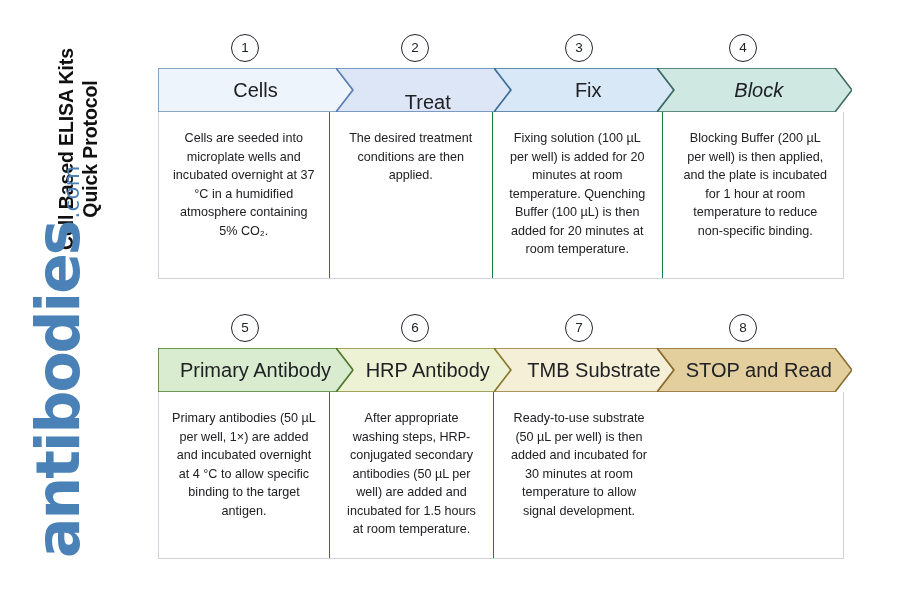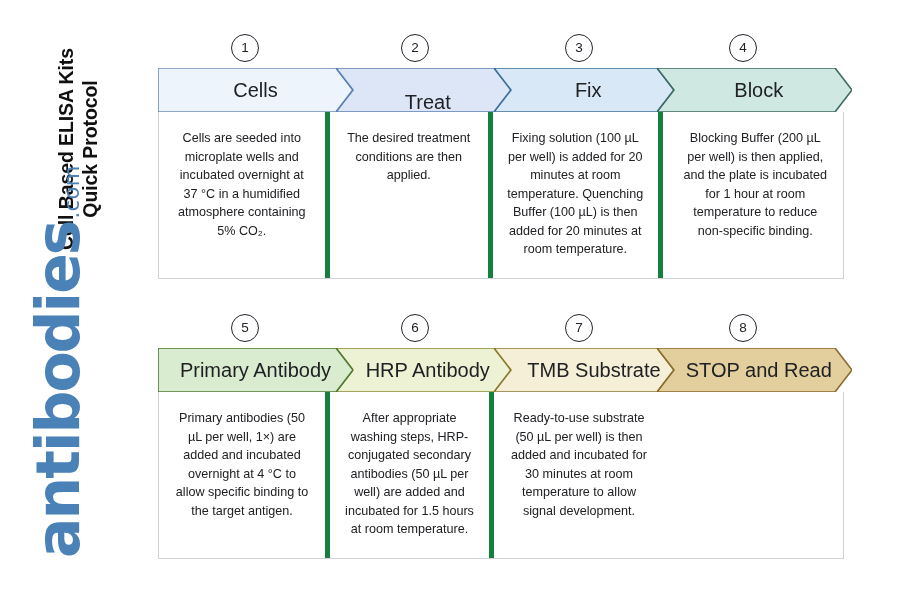--- a/index.html
+++ b/index.html
@@ -128,21 +128,21 @@
     width: 686px;
     height: 167px;
     box-sizing: border-box;
     border: 1px solid #cfd2d6;
     border-top: none;
     background: #ffffff;
     display: flex;
   }
   .content-cell {
     box-sizing: border-box;
-    border-right: 5px solid #15803d;
+    border-right: 1px solid #15803d;
     padding: 17px 13px 10px 13px;
     font-size: 12.6px;
     line-height: 1.47;
     text-align: center;
     color: #202124;
   }
   .content-cell:last-child { border-right: none; }
   .content-cell.w1 { width: 171px; }
   .content-cell.w2 { width: 164px; }
   .content-cell.w3 { width: 170px; }
@@ -180,21 +180,21 @@
           <polygon points="0,0 158,0 175,22 158,44 0,44 17,22" fill="#dce6f7" stroke="#5d7fb5" stroke-width="1.6" vector-effect="non-scaling-stroke"></polygon>
         </svg>
         <span class="chev-label" style="margin-left: 8.5px; margin-top: 24px;">Treat</span>
       </div>
       <div class="chevron" style="left: 336px; width: 180px;">
         <svg class="chev-shape" viewBox="0 0 180 44" preserveAspectRatio="none">
           <polygon points="0,0 163,0 180,22 163,44 0,44 17,22" fill="#d9e8f7" stroke="#3f6f96" stroke-width="1.6" vector-effect="non-scaling-stroke"></polygon>
         </svg>
         <span class="chev-label" style="margin-left: 8.5px;">Fix</span>
       </div>
-      <div class="chevron" style="left: 499px; width: 195px;">
+      <div class="chevron" style="left: 499px; width: 195px; font-style: italic;">
         <svg class="chev-shape" viewBox="0 0 195 44" preserveAspectRatio="none">
           <polygon points="0,0 178,0 195,22 178,44 0,44 17,22" fill="#cfe9e2" stroke="#3d6b61" stroke-width="1.6" vector-effect="non-scaling-stroke"></polygon>
         </svg>
         <span class="chev-label" style="margin-left: 8.5px;">Block</span>
       </div>
     </div>
   <div class="content-strip">
     <div class="content-cell w1">Cells are seeded into microplate wells and incubated overnight at 37 °C in a humidified atmosphere containing 5% CO₂.</div>
     <div class="content-cell w2">The desired treatment conditions are then applied.</div>
     <div class="content-cell w3">Fixing solution (100 µL per well) is added for 20 minutes at room temperature. Quenching Buffer (100 µL) is then added for 20 minutes at room temperature.</div>

